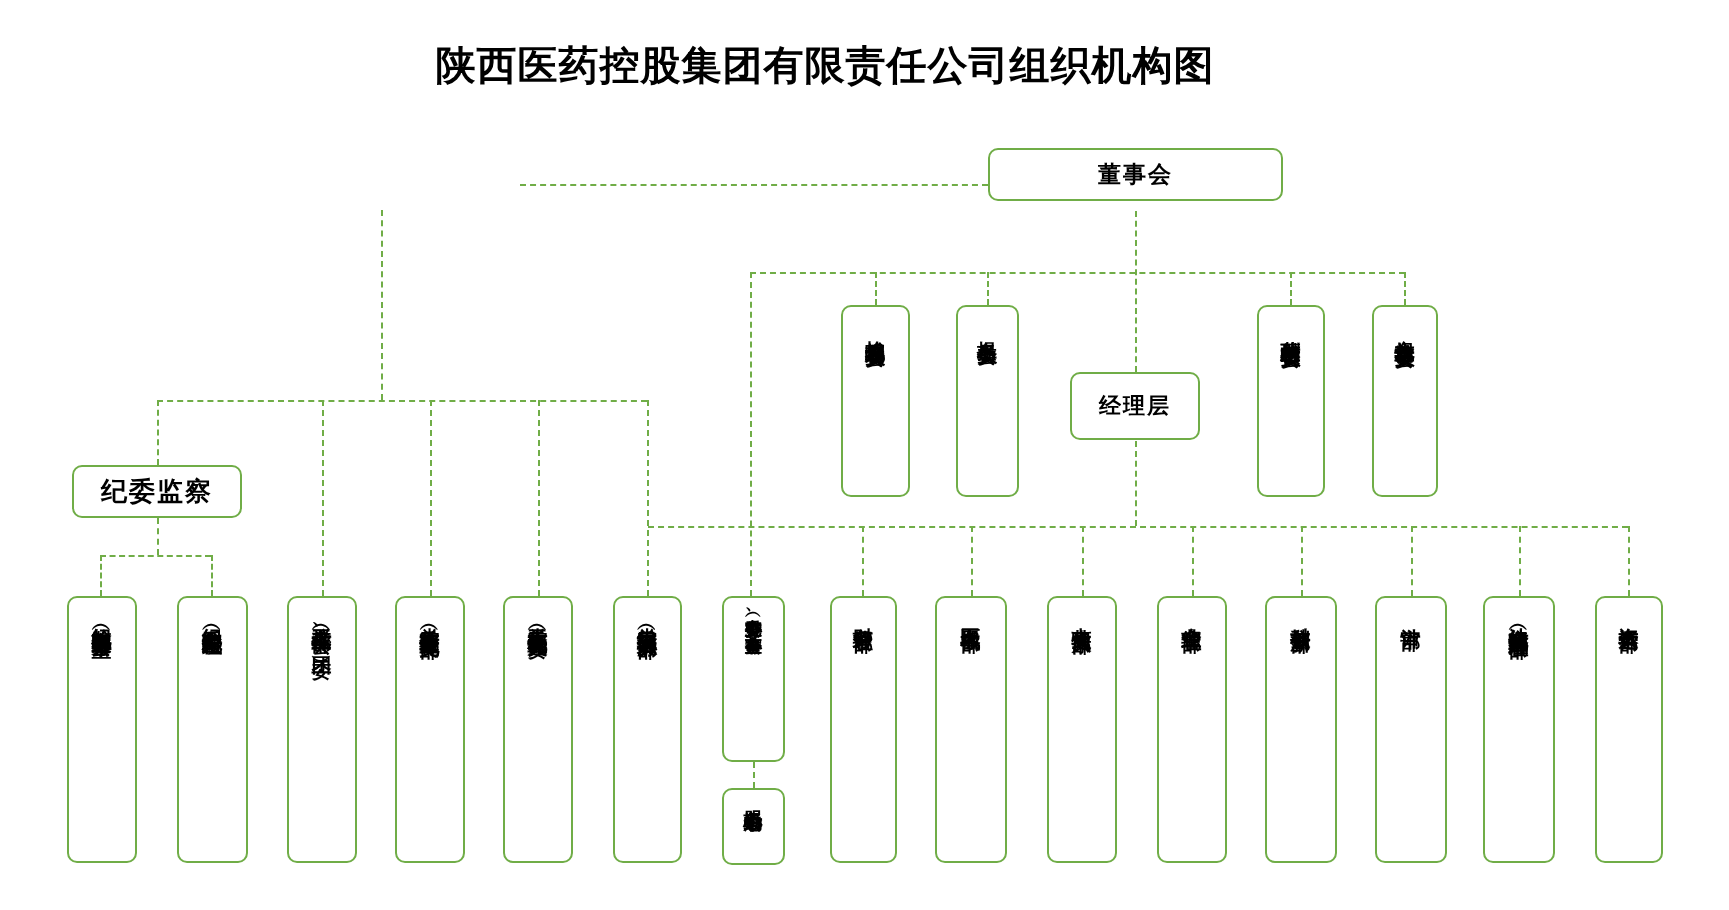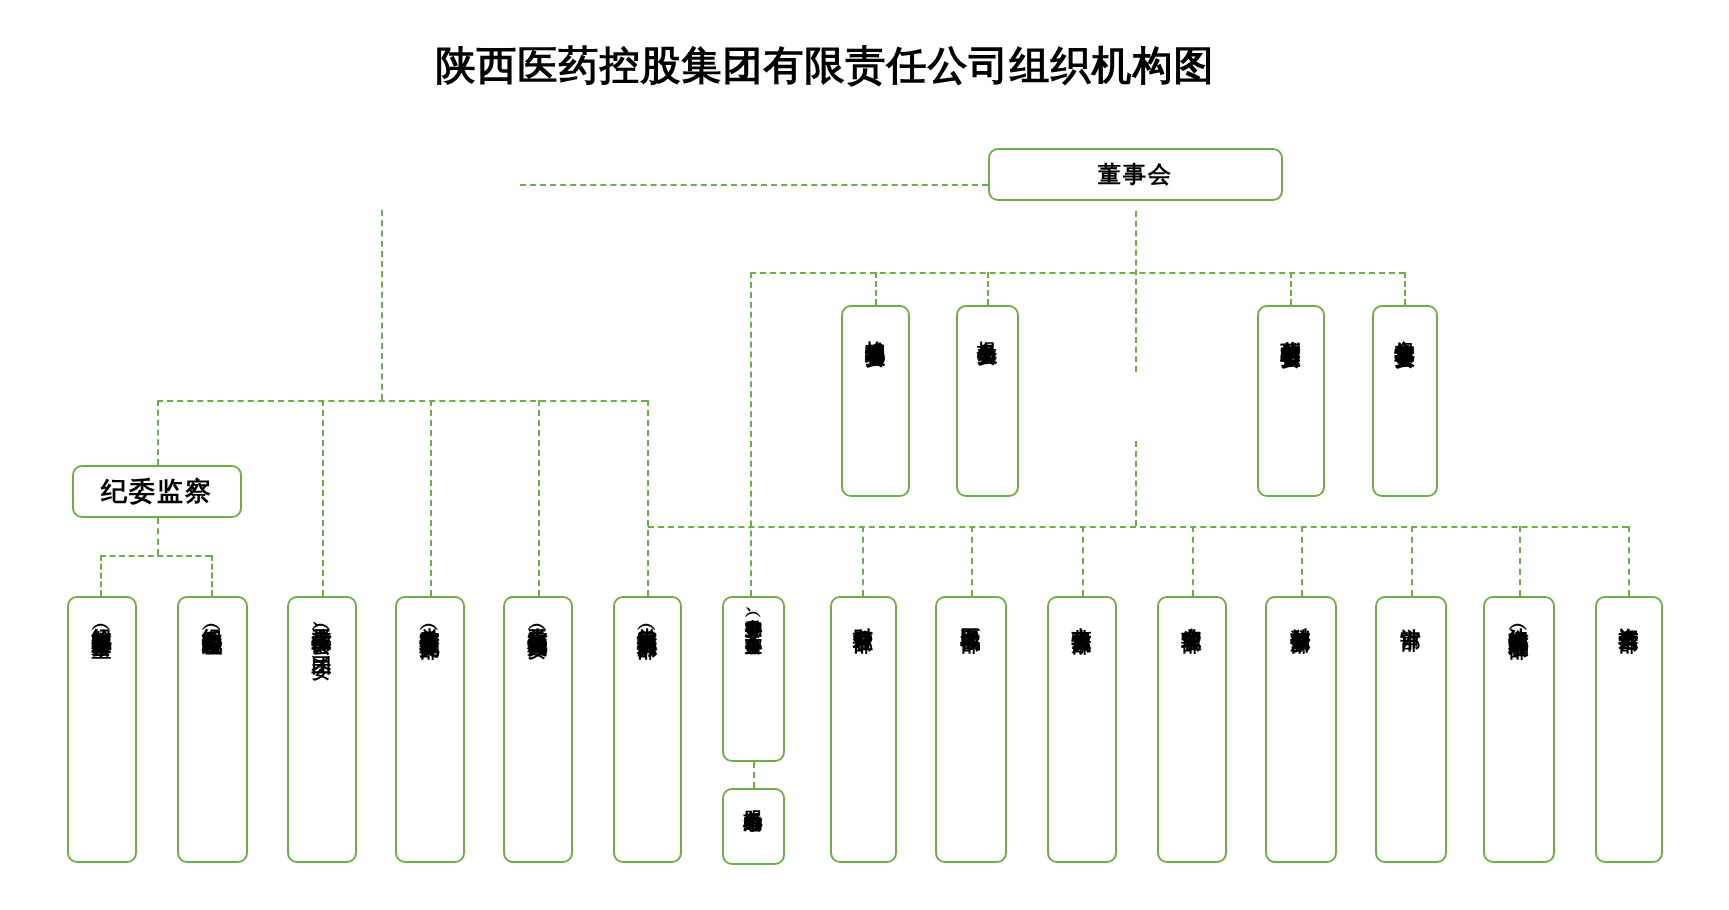--- a/index.html
+++ b/index.html
@@ -56,20 +56,23 @@
   <div class="vline" style="left:1082px;top:526px;height:70px;"></div>
   <div class="vline" style="left:1192px;top:526px;height:70px;"></div>
   <div class="vline" style="left:1301px;top:526px;height:70px;"></div>
   <div class="vline" style="left:1411px;top:526px;height:70px;"></div>
   <div class="vline" style="left:1519px;top:526px;height:70px;"></div>
   <div class="vline" style="left:1628px;top:526px;height:70px;"></div>
   <div class="vline" style="left:753px;top:762px;height:26px;"></div>
 
   <div class="hbox" style="left:988px;top:148px;width:295px;height:53px;">
     <span>董事会</span>
+  </div>
+  <div class="hbox" style="left:1070px;top:372px;width:130px;height:68px;font-size:22px;">
+    <span>经理层</span>
   </div>
   <div class="hbox" style="left:72px;top:465px;width:170px;height:53px;font-size:26px;">
     <span>纪委监察</span>
   </div>
 
   <div class="vbox" style="left:841px;top:305px;width:69px;height:192px;">
     <span class="vtext committee">战略规划委员会</span>
   </div>
   <div class="vbox" style="left:956px;top:305px;width:63px;height:192px;">
     <span class="vtext committee">提名委员会</span>

